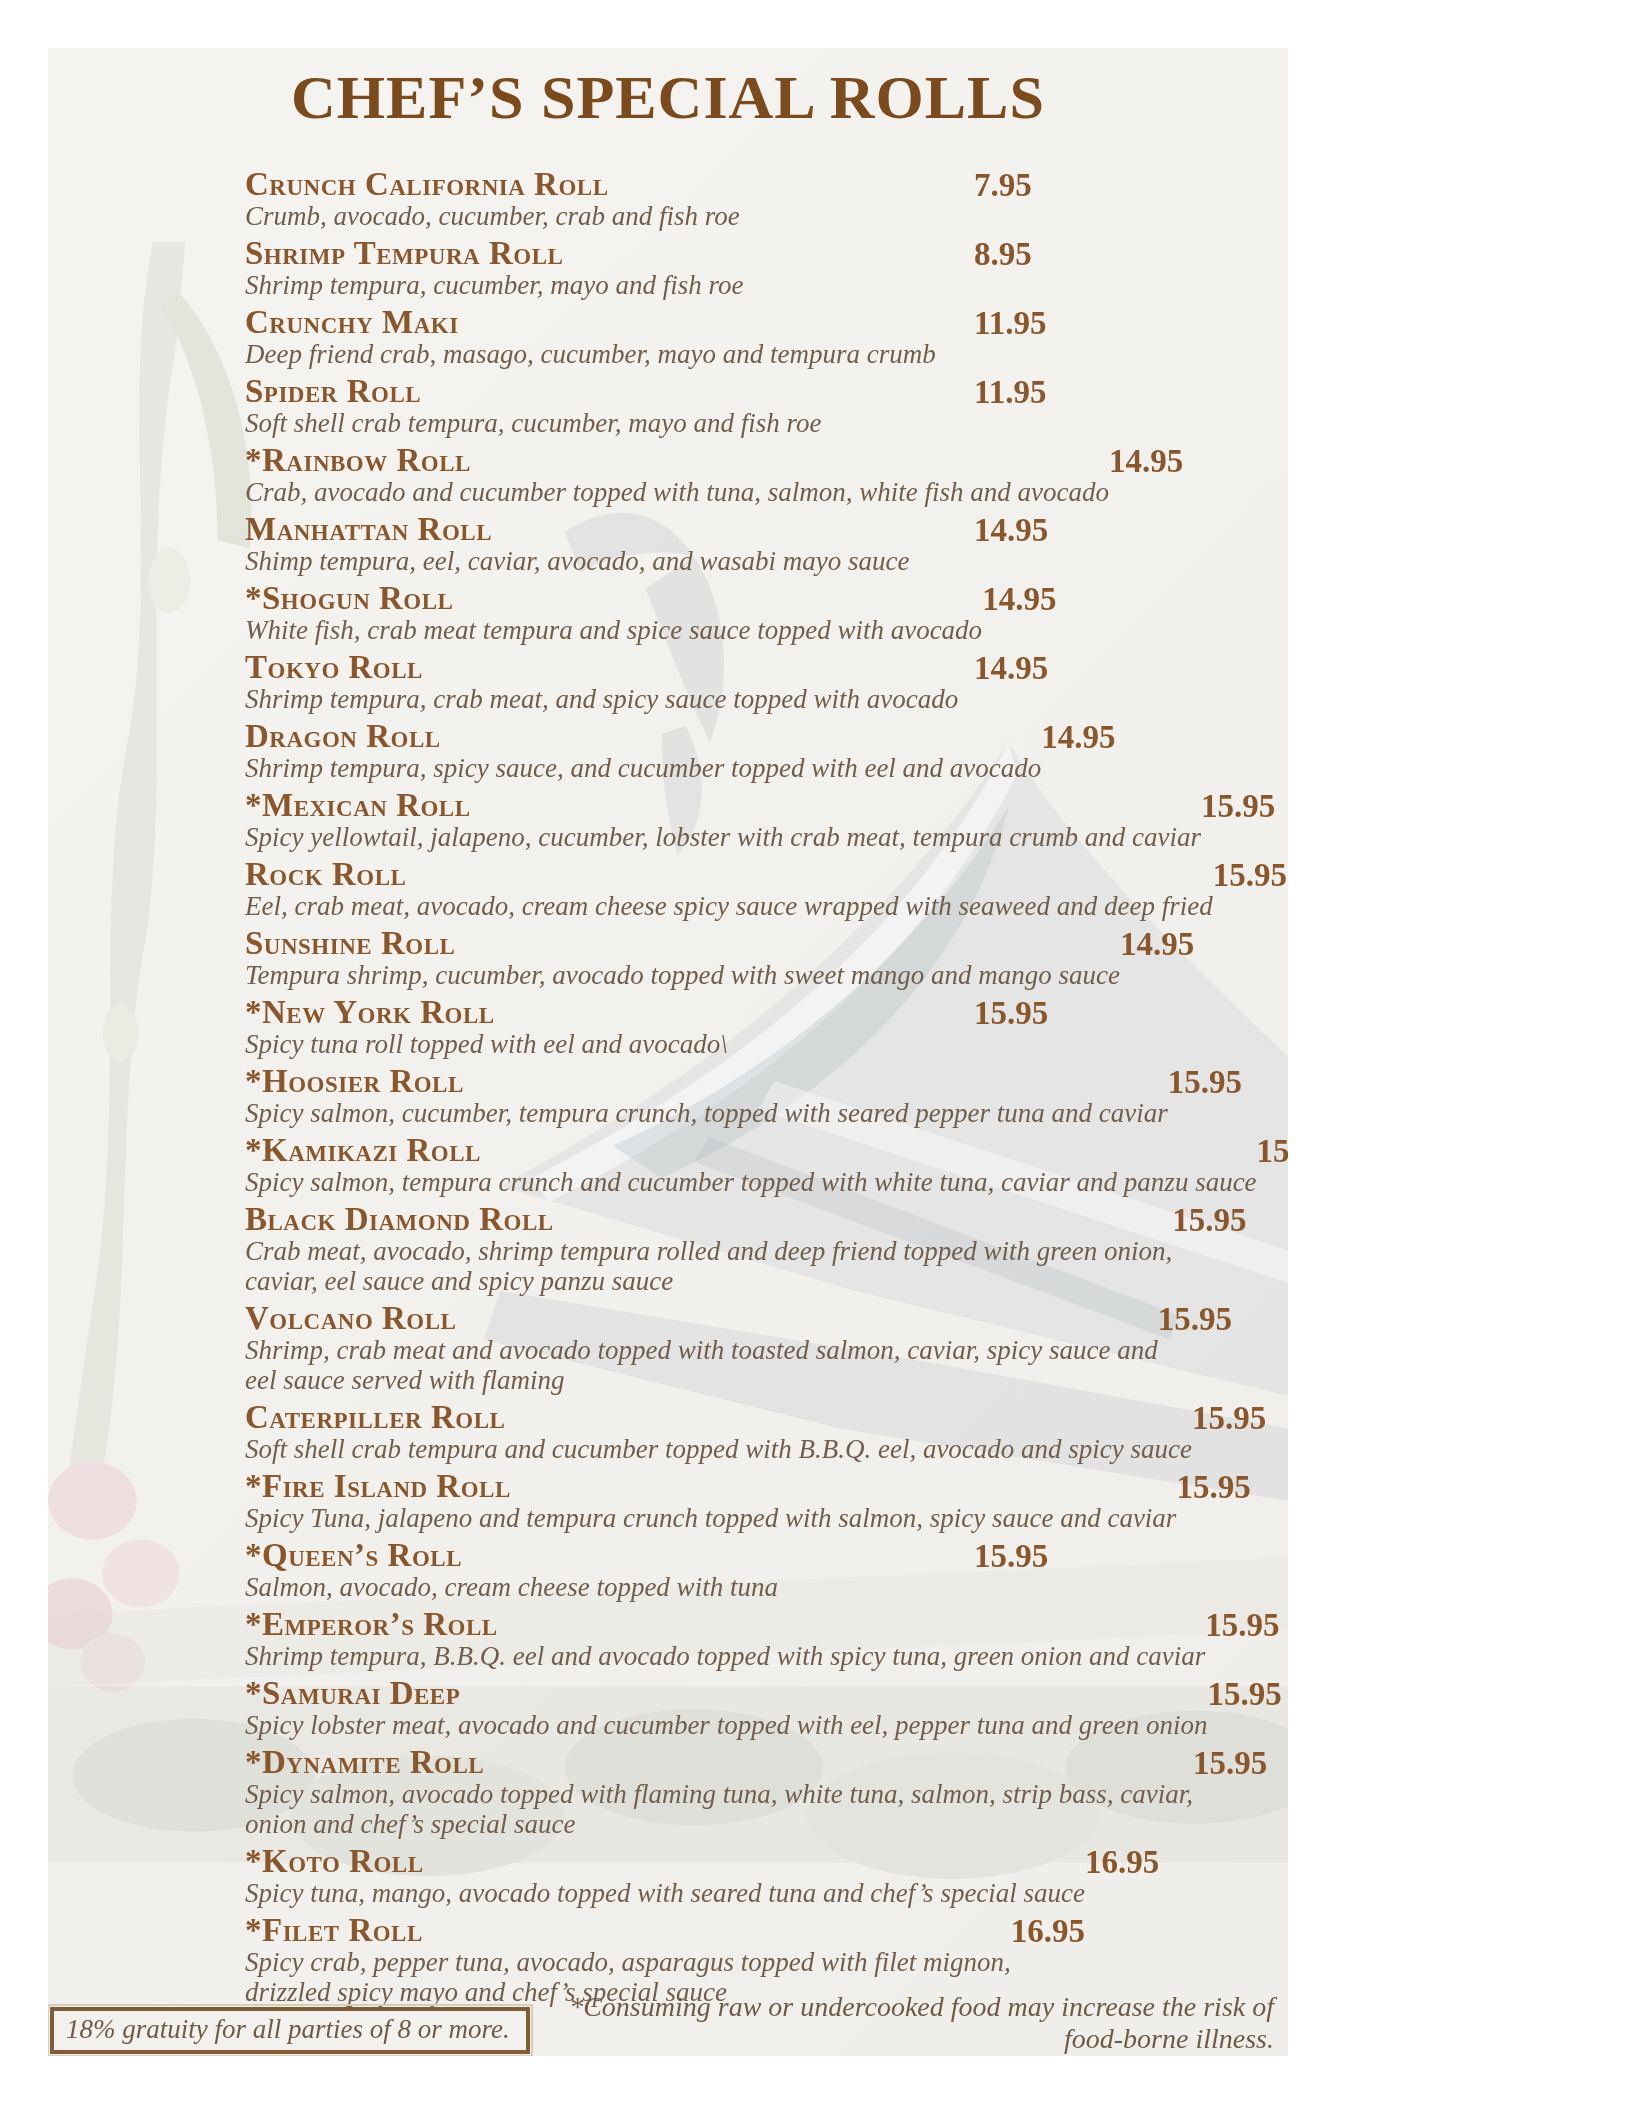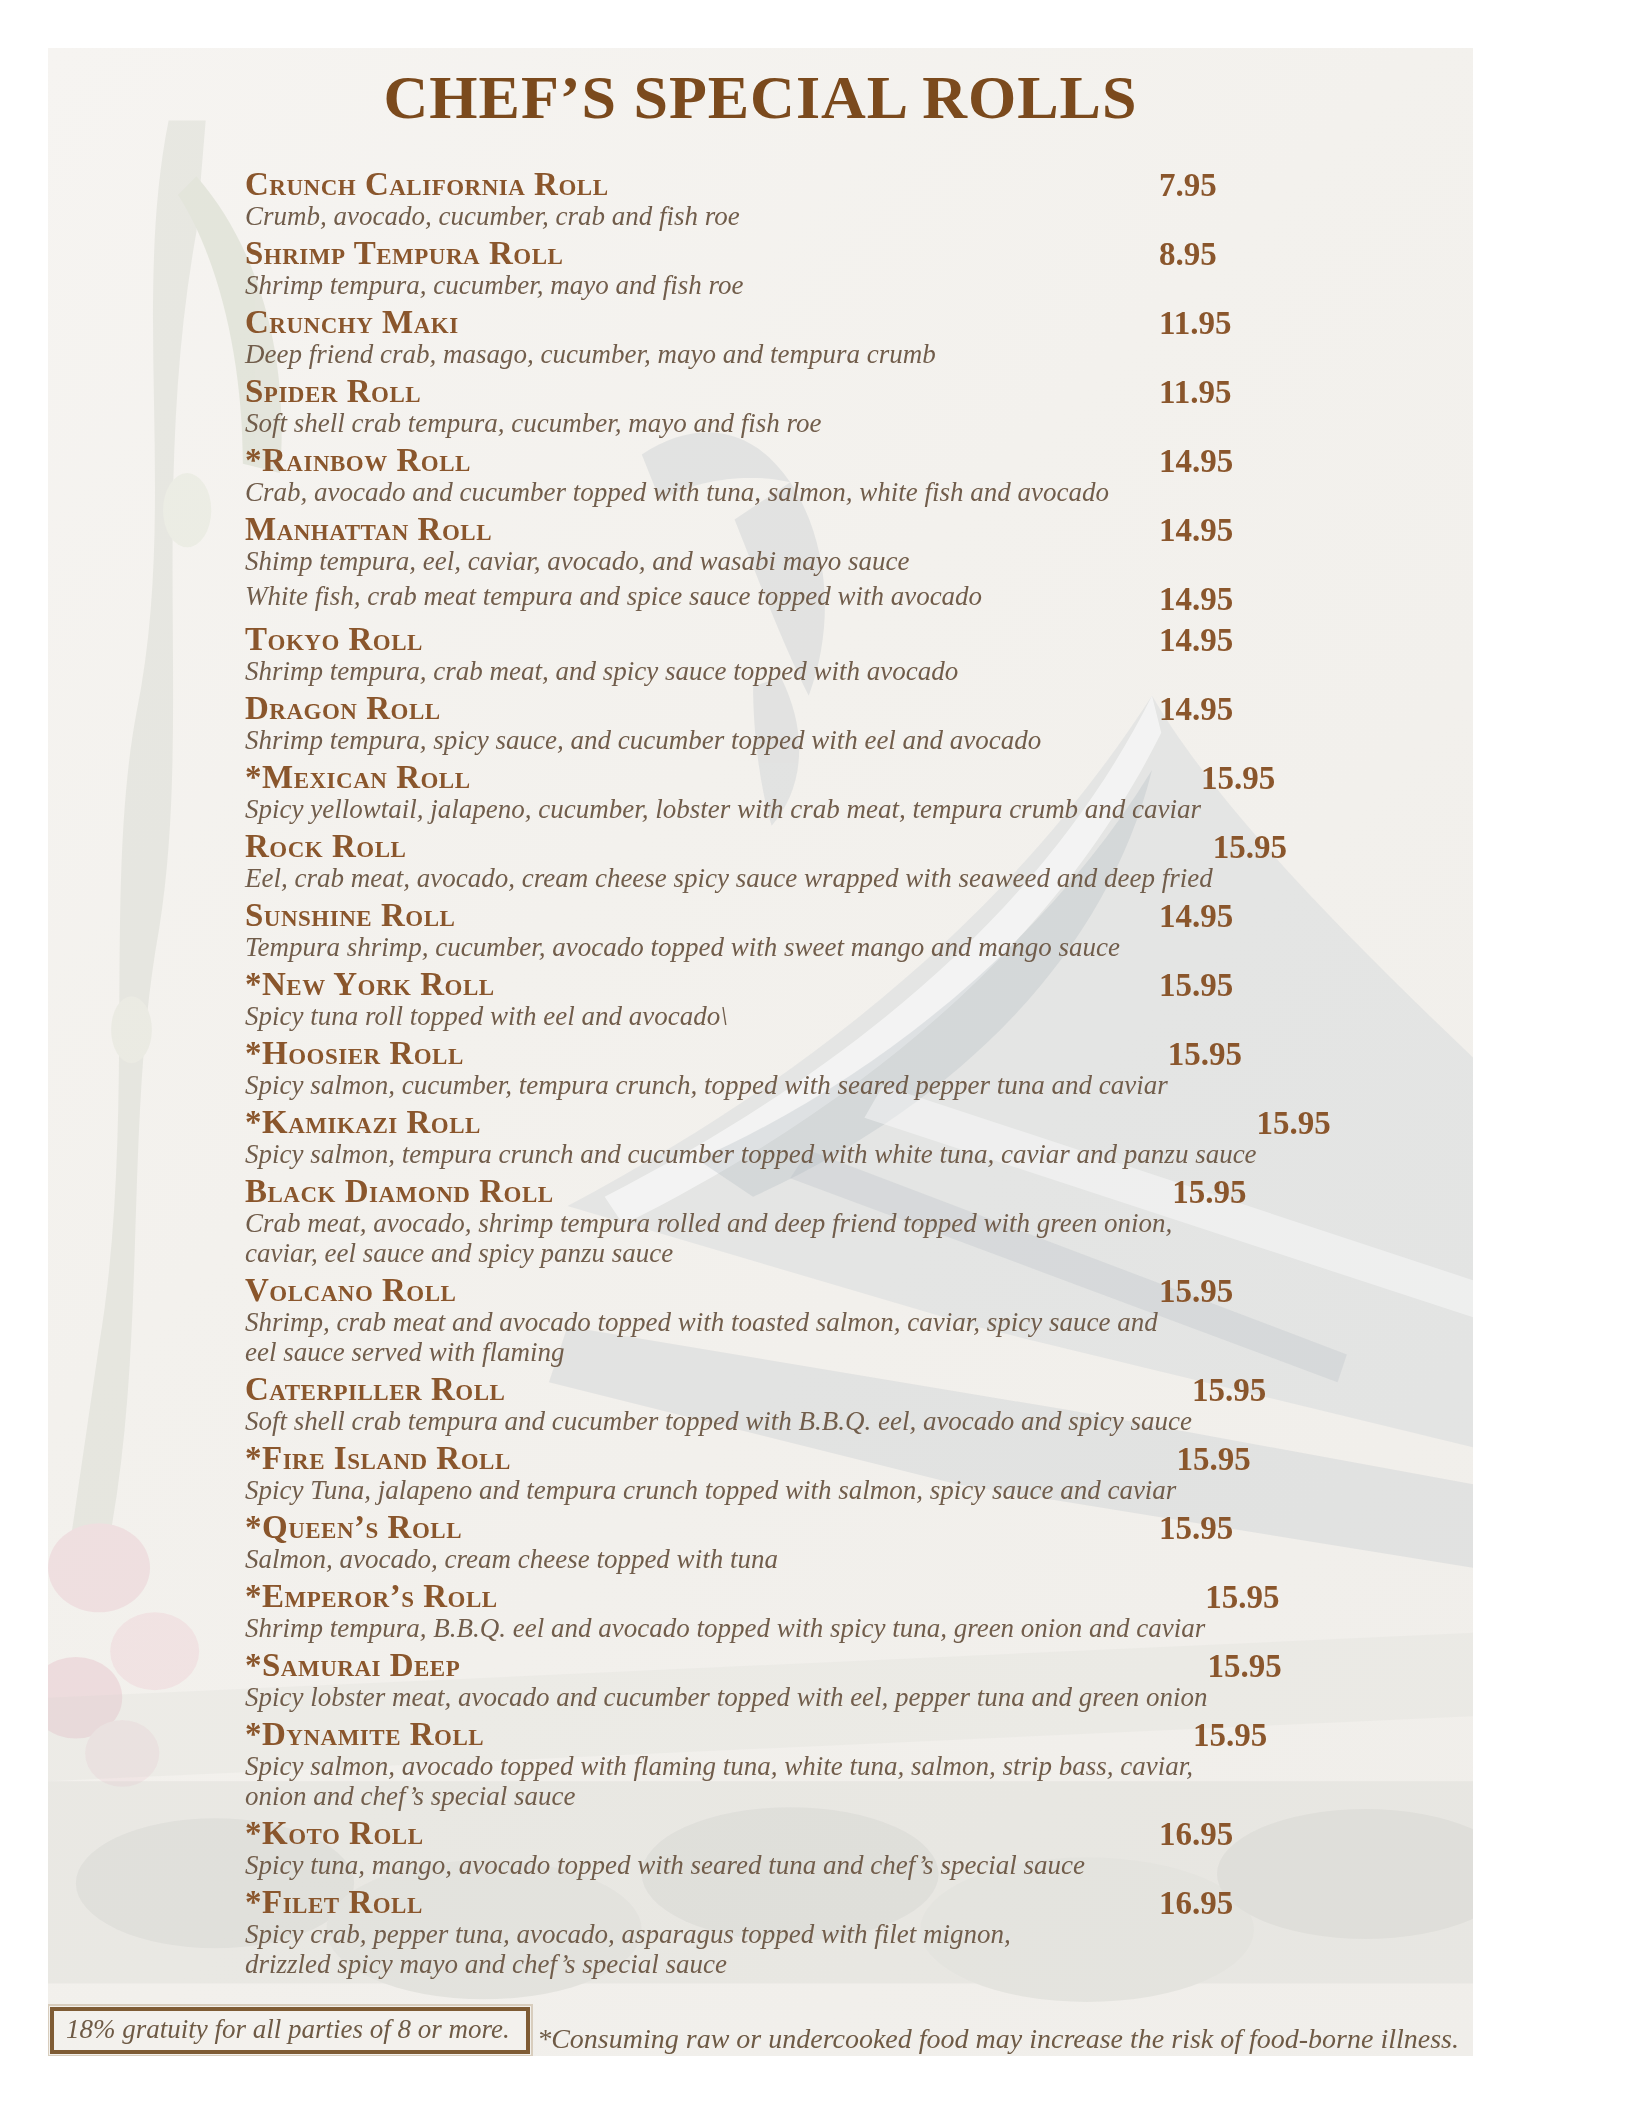--- a/index.html
+++ b/index.html
@@ -1,18 +1,18 @@
 <!DOCTYPE html>
 <html><head>
 <meta charset="utf-8">
 <style>
   * { margin:0; padding:0; box-sizing:border-box; }
   body { width:1632px; height:2112px; background:#ffffff; font-family:"Liberation Serif", serif; position:relative; overflow:hidden; }
   .paper {
-    position:absolute; left:48px; top:48px; width:1425px; height:2008px;
+    position:absolute; left:48px; top:48px; width:1240px; height:2008px;
     background:linear-gradient(135deg,#f6f4f1 0%, #f3f1ed 40%, #f0eeea 100%);
     overflow:hidden;
   }
   .bg-art { position:absolute; inset:0; width:100%; height:100%; pointer-events:none; }
   .content { position:relative; z-index:2; width:100%; height:100%; }
   .title {
     text-align:center; padding-top:14px;
     font-size:62px; font-weight:bold; color:#7b4a1d; letter-spacing:1px;
   }
   .menu-items { margin:34px 164px 0 160px; }
@@ -138,20 +138,21 @@
     <div class="left">
       <div class="item-name">Manhattan Roll</div>
       <div class="item-desc">Shimp tempura, eel, caviar, avocado, and wasabi mayo sauce</div>
       <div class="item-desc2"></div>
     </div>
     <div class="item-price">14.95</div>
   </div>
 
   <div class="row">
     <div class="left">
+      <div class="item-name">*Shogun Roll</div>
       <div class="item-desc">White fish, crab meat tempura and spice sauce topped with avocado</div>
       <div class="item-desc2"></div>
     </div>
     <div class="item-price">14.95</div>
   </div>
 
   <div class="row">
     <div class="left">
       <div class="item-name">Tokyo Roll</div>
       <div class="item-desc">Shrimp tempura, crab meat, and spicy sauce topped with avocado</div>

